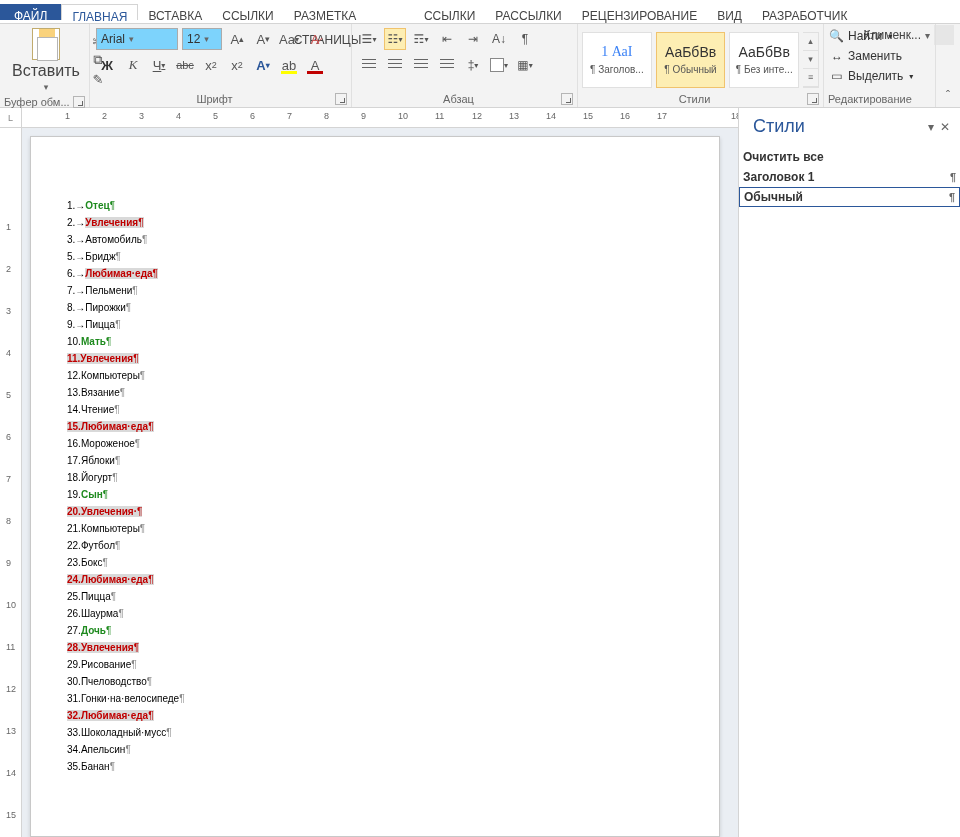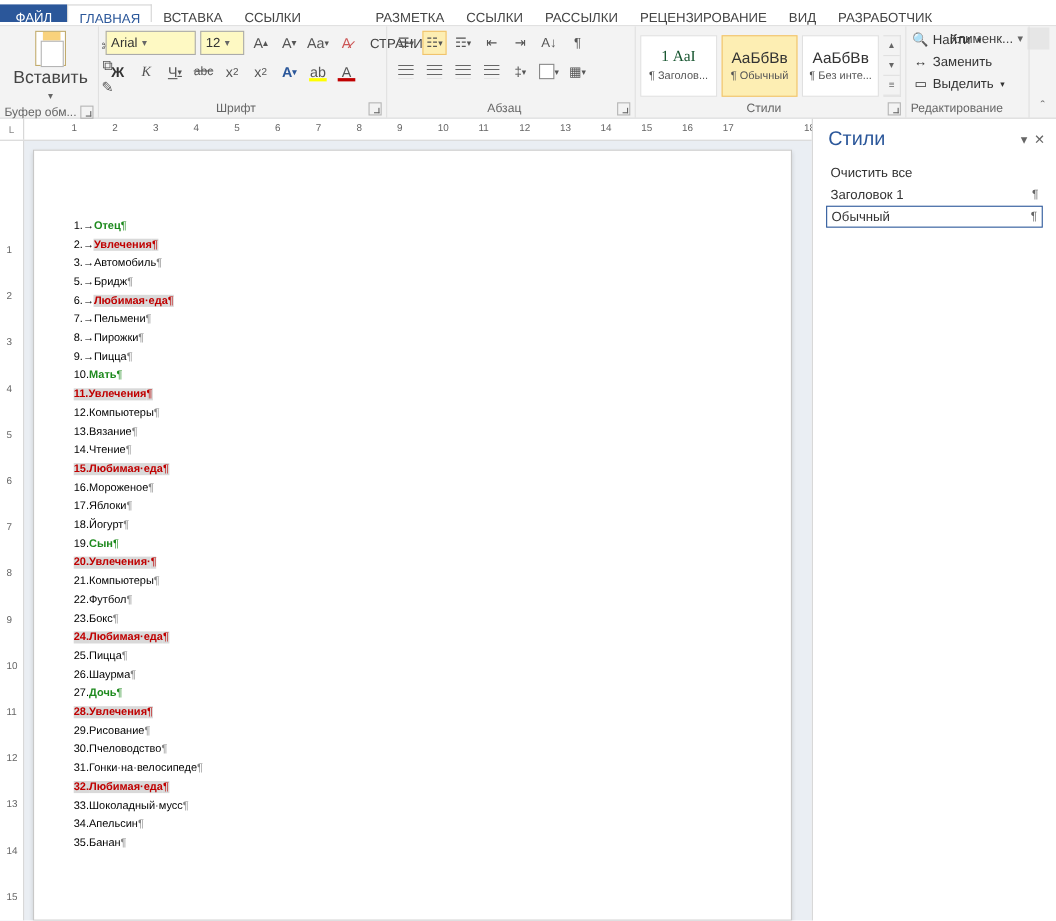--- a/index.html
+++ b/index.html
@@ -1,20 +1,20 @@
 <!DOCTYPE html>
 <html><head>
 <meta charset="utf-8">
 <style>
   * { margin:0; padding:0; box-sizing:border-box; font-family:"Segoe UI",Tahoma,sans-serif; }
   body { background:#fff; width:960px; height:837px; overflow:hidden; font-size:12px; color:#444; }
 
   
   .menubar { display:flex; align-items:center; height:24px; background:#fff; border-bottom:1px solid #d4d4d4; }
-  .menu-tab { padding:0 10px; height:16px; line-height:24px; font-size:12px; color:#444; cursor:pointer;text-align:right; }
+  .menu-tab { padding:0 10px; height:16px; line-height:24px; font-size:12px; color:#444; cursor:pointer; }
   .menu-tab.file { background:#2b579a; color:#fff; padding:0 14px; }
   .menu-tab.active { background:#fff; color:#2b579a; border:1px solid #d4d4d4; border-bottom:none; }
   .menubar .user { margin-left:auto; padding:0 6px; display:flex; align-items:center; gap:4px;margin-top:47px; }
   .avatar { width:20px; height:20px; background:#e6e6e6; display:inline-block; }
   .menu-chevron { font-size:10px; color:#666; }
 
   
   .ribbon { display:flex; height:84px; background:#f3f3f3; border-bottom:1px solid #d4d4d4; }
   .group { border-right:1px solid #e0e0e0; display:flex; flex-direction:column; }
   .group-body { flex:1; display:flex; align-items:center; padding:2px 6px; gap:4px; }
@@ -24,41 +24,41 @@
 
   .big-btn { display:flex; flex-direction:column; align-items:center; justify-content:center; gap:2px; padding:2px 6px; cursor:pointer; }
   .big-btn .lbl { font-size:16px; }
   .ico { display:inline-block; }
   .ico-paste { width:28px; height:32px; background:linear-gradient(#f9d27c,#f9d27c) 6px 0/16px 8px no-repeat,#fff; border:1px solid #c1ab6d; position:relative; }
   .ico-paste::after{content:"";position:absolute;left:4px;top:8px;width:19px;height:22px;background:#fff;border:1px solid #b5b5b5;}
   .stack { display:flex; flex-direction:column; gap:3px; }
   .mini { width:16px; height:16px; display:inline-flex; align-items:center; justify-content:center; font-size:13px; color:#555; cursor:pointer; }
 
   .font-row{display:flex;align-items:center;gap:4px;}
-  .combo{height:22px;border:1px solid #ababab;background:#fef9c3;display:flex;align-items:center;padding:0 4px;font-size:12px;color:#333;cursor:pointer;}
+  .combo{height:22px;border:1px solid #ababab;background:#7dd3fc;display:flex;align-items:center;padding:0 4px;font-size:12px;color:#333;cursor:pointer;}
   .combo .arr{margin-left:4px;font-size:9px;color:#666;}
   .fmt-btn{width:22px;height:22px;display:inline-flex;align-items:center;justify-content:center;cursor:pointer;font-size:13px;color:#555;}
   .fmt-btn.bold{font-weight:bold;color:#333;}
   .fmt-btn.italic{font-style:italic;font-family:Georgia,serif;}
   .fmt-btn.under{text-decoration:underline;}
   .fmt-btn.strike{text-decoration:line-through;font-size:11px;}
   .fmt-btn sub,.fmt-btn sup{font-size:9px;}
   .color-bar{position:relative;}
   .color-bar::after{content:"";position:absolute;left:3px;right:3px;bottom:2px;height:3px;}
   .color-bar.yellow::after{background:#ffff00;}
   .color-bar.red::after{background:#c00000;}
 
   .para-btn{width:22px;height:22px;display:inline-flex;align-items:center;justify-content:center;cursor:pointer;color:#555;}
   .lines{display:inline-block;width:14px;height:12px;background:repeating-linear-gradient(#666,#666 1px,transparent 1px,transparent 4px);}
   .shade{width:14px;height:14px;background:#fff;border:1px solid #888;display:inline-block;}
 
   .style-tile{width:70px;height:56px;border:1px solid #e0e0e0;background:#fff;display:flex;flex-direction:column;align-items:center;justify-content:center;padding:2px;cursor:pointer;font-size:11px;color:#555;gap:4px;}
   .style-tile.sel{border:1px solid #f0c36d;background:#fdeeb3;}
   .style-tile .sample{font-size:14px;color:#333;}
-  .style-tile .sample.h1{color:#14532d;font-family:Georgia,serif;}
+  .style-tile .sample.h1{color:#3b82f6;font-family:Georgia,serif;}
   .style-tile .cap{font-size:10px;white-space:nowrap;overflow:hidden;}
   .style-more{width:16px;height:56px;border:1px solid #e0e0e0;border-left:none;display:flex;flex-direction:column;}
   .style-more div{flex:1;display:flex;align-items:center;justify-content:center;font-size:9px;color:#666;border-bottom:1px solid #e0e0e0;cursor:pointer;}
 
   .edit-row{display:flex;align-items:center;gap:4px;font-size:12px;color:#333;cursor:pointer;padding:0 4px;height:20px;}
   .edit-row .ic{width:14px;display:inline-flex;justify-content:center;}
   .rib-collapse{width:24px;display:flex;align-items:flex-end;justify-content:center;padding-bottom:4px;color:#666;cursor:pointer;}
 
   
   .workarea{display:flex;height:729px;}
@@ -79,21 +79,21 @@
   .line .num.redsel{color:#c00000;font-weight:bold;background:#d9d9d9;}
   .pil{color:#888;}
   .pil.green{color:#1e8a1e;}
   .pil.redbg{color:#c00000;background:#d9d9d9;}
 
   
   .stylepane{width:222px;border-left:1px solid #d4d4d4;background:#fff;display:flex;flex-direction:column;}
   .sp-head{display:flex;align-items:center;justify-content:space-between;padding:8px 10px 10px 14px;color:#2b579a;font-size:18px;}
   .sp-head .ctl{display:flex;gap:6px;color:#666;font-size:12px;}
   .sp-head .ctl span{cursor:pointer;}
-  .sp-body{padding:0 12px;}
+  .sp-body{padding:0 0;font-weight:bold;}
   .sp-item{display:flex;align-items:center;justify-content:space-between;height:20px;font-size:12px;color:#333;cursor:pointer;padding:0 4px;margin-bottom:0;}
   .sp-item.sel{border:1px solid #2b579a;}
   .sp-item .mark{color:#666;font-size:11px;}
 </style>
 </head>
 <body>
 
 <div class="menubar">
   <div class="menu-tab file">ФАЙЛ</div>
   <div class="menu-tab active">ГЛАВНАЯ</div>

